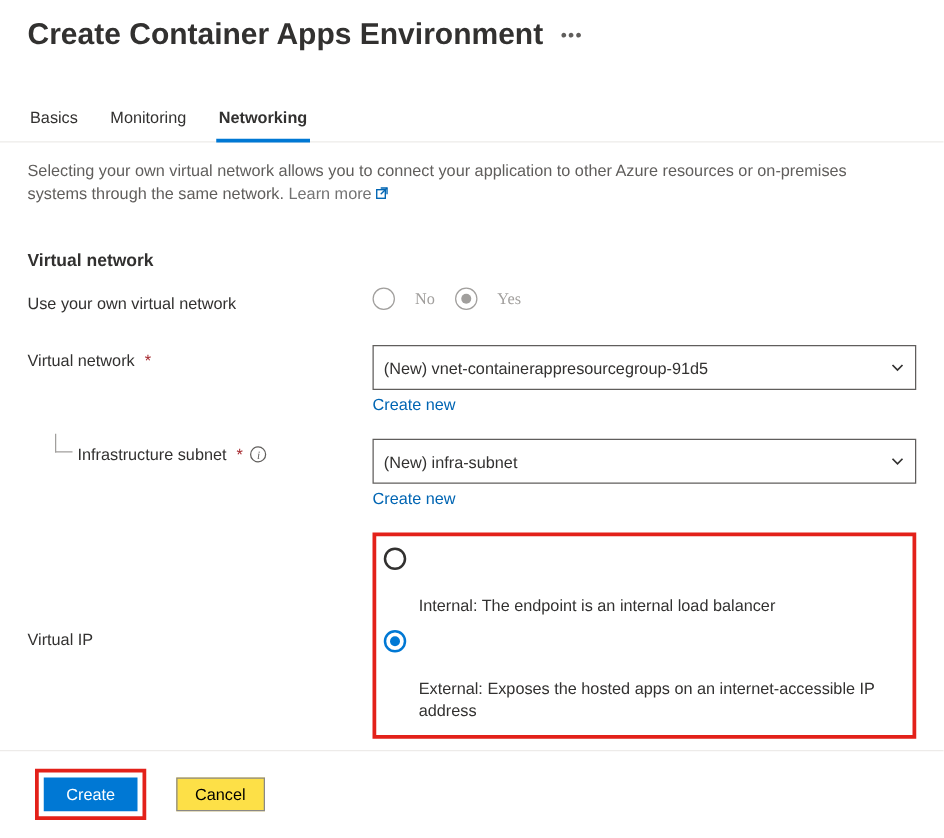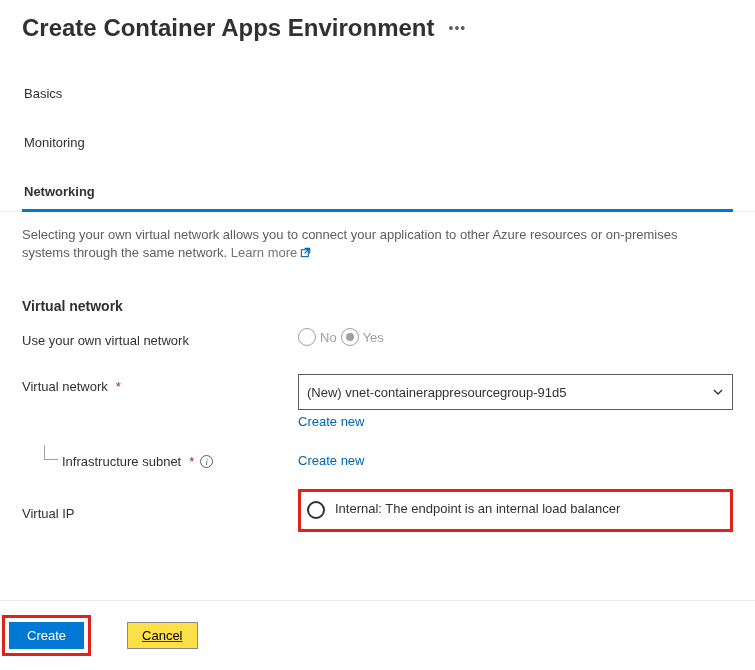--- a/index.html
+++ b/index.html
@@ -27,21 +27,20 @@
       color: #605e5c;
       font-size: 14px;
       letter-spacing: 1px;
       cursor: pointer;
     }
     .tabs {
       display: flex;
       gap: 22px;
       padding: 38px 22px 0;
       border-bottom: 1px solid #edebe9;
-      flex-direction: column;
     }
     .tab {
       padding: 0 2px 10px;
       cursor: pointer;
       color: #323130;
       border-bottom: 3px solid transparent;
       margin-bottom: -1px;
     }
     .tab.active {
       font-weight: 600;
@@ -109,21 +108,21 @@
       font-size: 9px;
       color: #605e5c;
       cursor: default;
       font-style: italic;
       font-family: Georgia, serif;
     }
     .control-col {
       flex: 1;
       max-width: 440px;
     }
-    .radio-row { display: flex; gap: 4px; align-items: center; }
+    .radio-row { display: flex; gap: 16px; align-items: center; font-family: Liberation Serif, serif; }
     .radio {
       width: 18px; height: 18px;
       border-radius: 50%;
       display: flex;
       align-items: center;
       justify-content: center;
       cursor: pointer;
     }
     .radio.disabled { border: 1px solid #a19f9d; cursor: default; }
     .radio.disabled-selected {
@@ -165,34 +164,33 @@
       cursor: pointer;
       display: inline-block;
     }
     .radio-option {
       display: flex;
       align-items: flex-start;
       gap: 10px;
       padding: 4px 0;
     }
     .radio-option .radio { margin-top: 1px; flex-shrink: 0; }
-    .radio-option-text { line-height: 1.4; }
+    .radio-option-text { line-height: 1.4; margin-top: 39px; }
     .highlight-box {
       border: 3px solid #e3211a;
       padding: 4px 6px 6px;
     }
     .footer {
       position: absolute;
       bottom: 0; left: 0; right: 0;
       border-top: 1px solid #edebe9;
-      padding: 14px 2px;
-      display: flex;
-      gap: 36px;
-      align-items: center;
-      text-decoration: underline;
+      padding: 14px 28px;
+      display: flex;
+      gap: 24px;
+      align-items: center;
     }
     .create-wrap {
       border: 3px solid #e3211a;
       padding: 4px;
     }
     .btn-primary {
       background: #0078d4;
       color: #fff;
       border: none;
       padding: 6px 18px;
@@ -261,32 +259,42 @@
 </div>
 
 <div class="form-row" style="margin-top:8px;">
   <div class="label-col label-indent">
     <span class="indent-guide"></span>
     <span>Infrastructure subnet</span>
       <span class="required">*</span>
     <span class="info-icon">i</span>
   </div>
   <div class="control-col">
+    <div class="dropdown">
+      <span>(New) infra-subnet</span>
+      <svg class="chevron" viewBox="0 0 12 12">
+          <path d="M2 4l4 4 4-4" fill="none" stroke="#323130" stroke-width="1.4"></path>
+        </svg>
+    </div>
     <span class="create-new">Create new</span>
   </div>
 </div>
 
 <div class="form-row" style="margin-top:8px; align-items:center;">
   <div class="label-col">Virtual IP</div>
   <div class="control-col">
     <div class="highlight-box">
       <div class="radio-option">
         <span class="radio unselected"></span>
         <span class="radio-option-text">Internal: The endpoint is an internal load balancer</span>
       </div>
+      <div class="radio-option">
+        <span class="radio selected"></span>
+        <span class="radio-option-text">External: Exposes the hosted apps on an internet-accessible IP address</span>
+      </div>
     </div>
   </div>
 </div>
 
 <div class="footer">
   <span class="create-wrap">
     <button class="btn-primary">Create</button>
   </span>
   <button class="btn-secondary">Cancel</button>
 </div>

